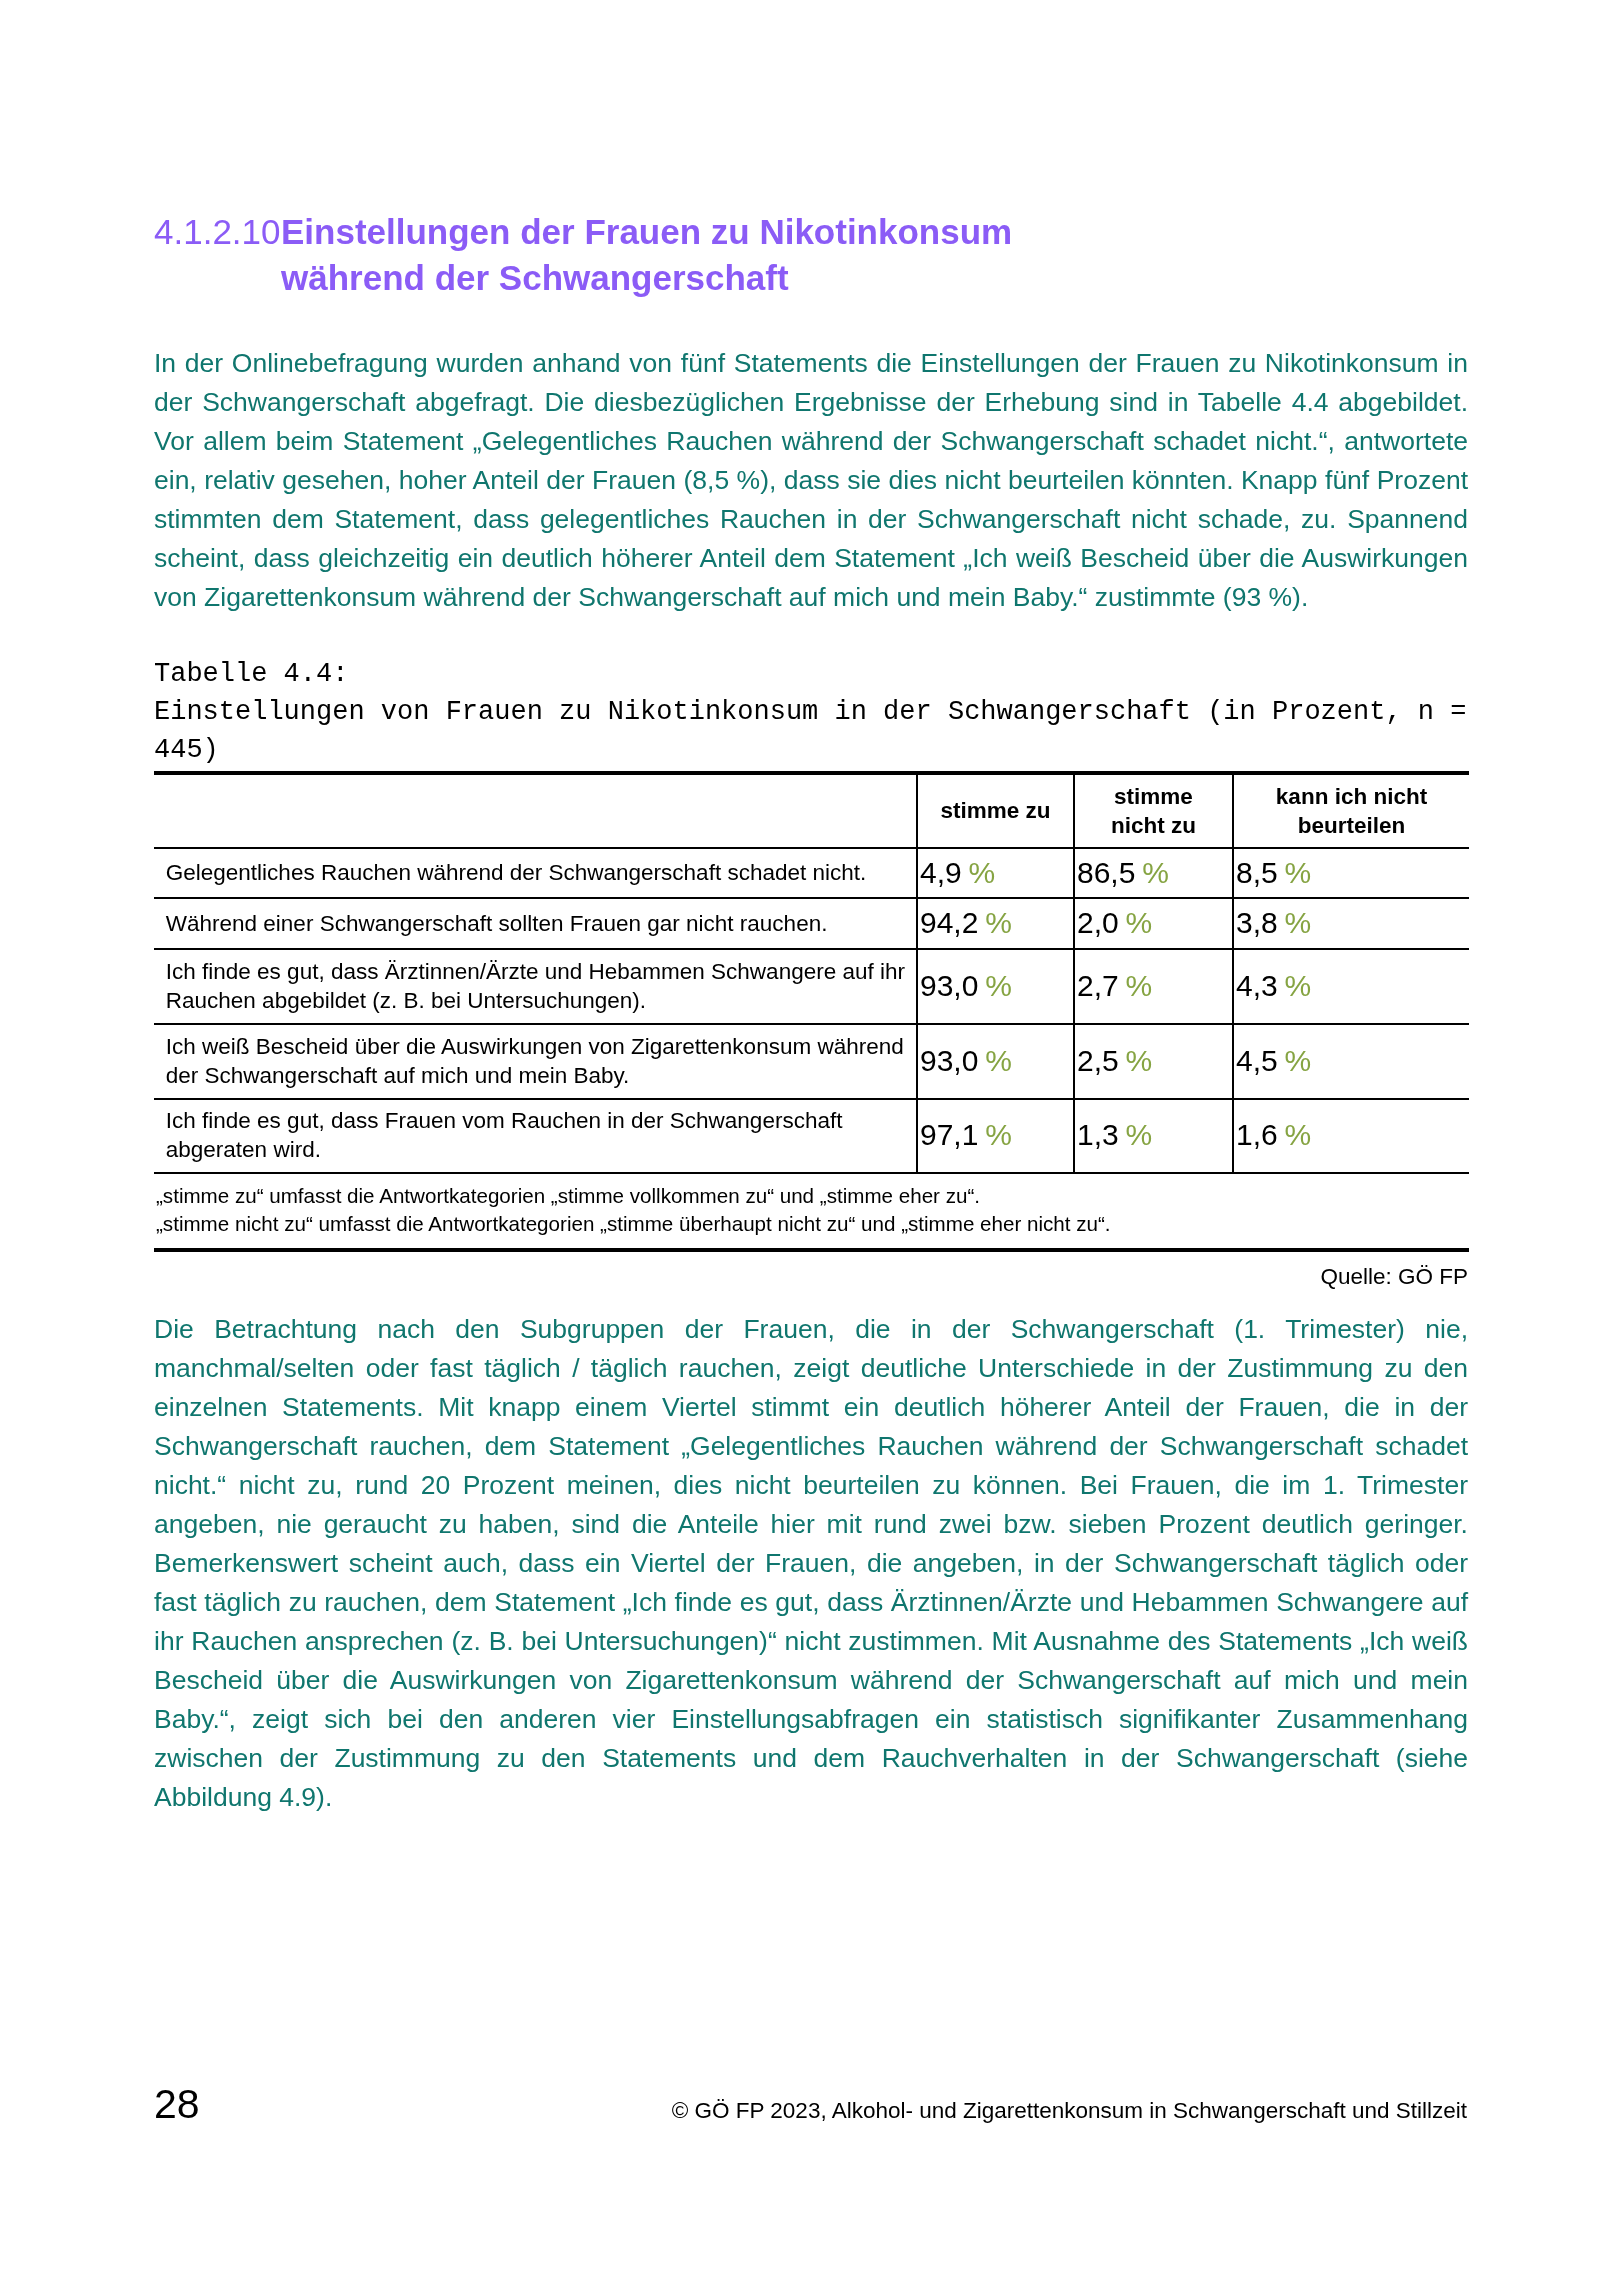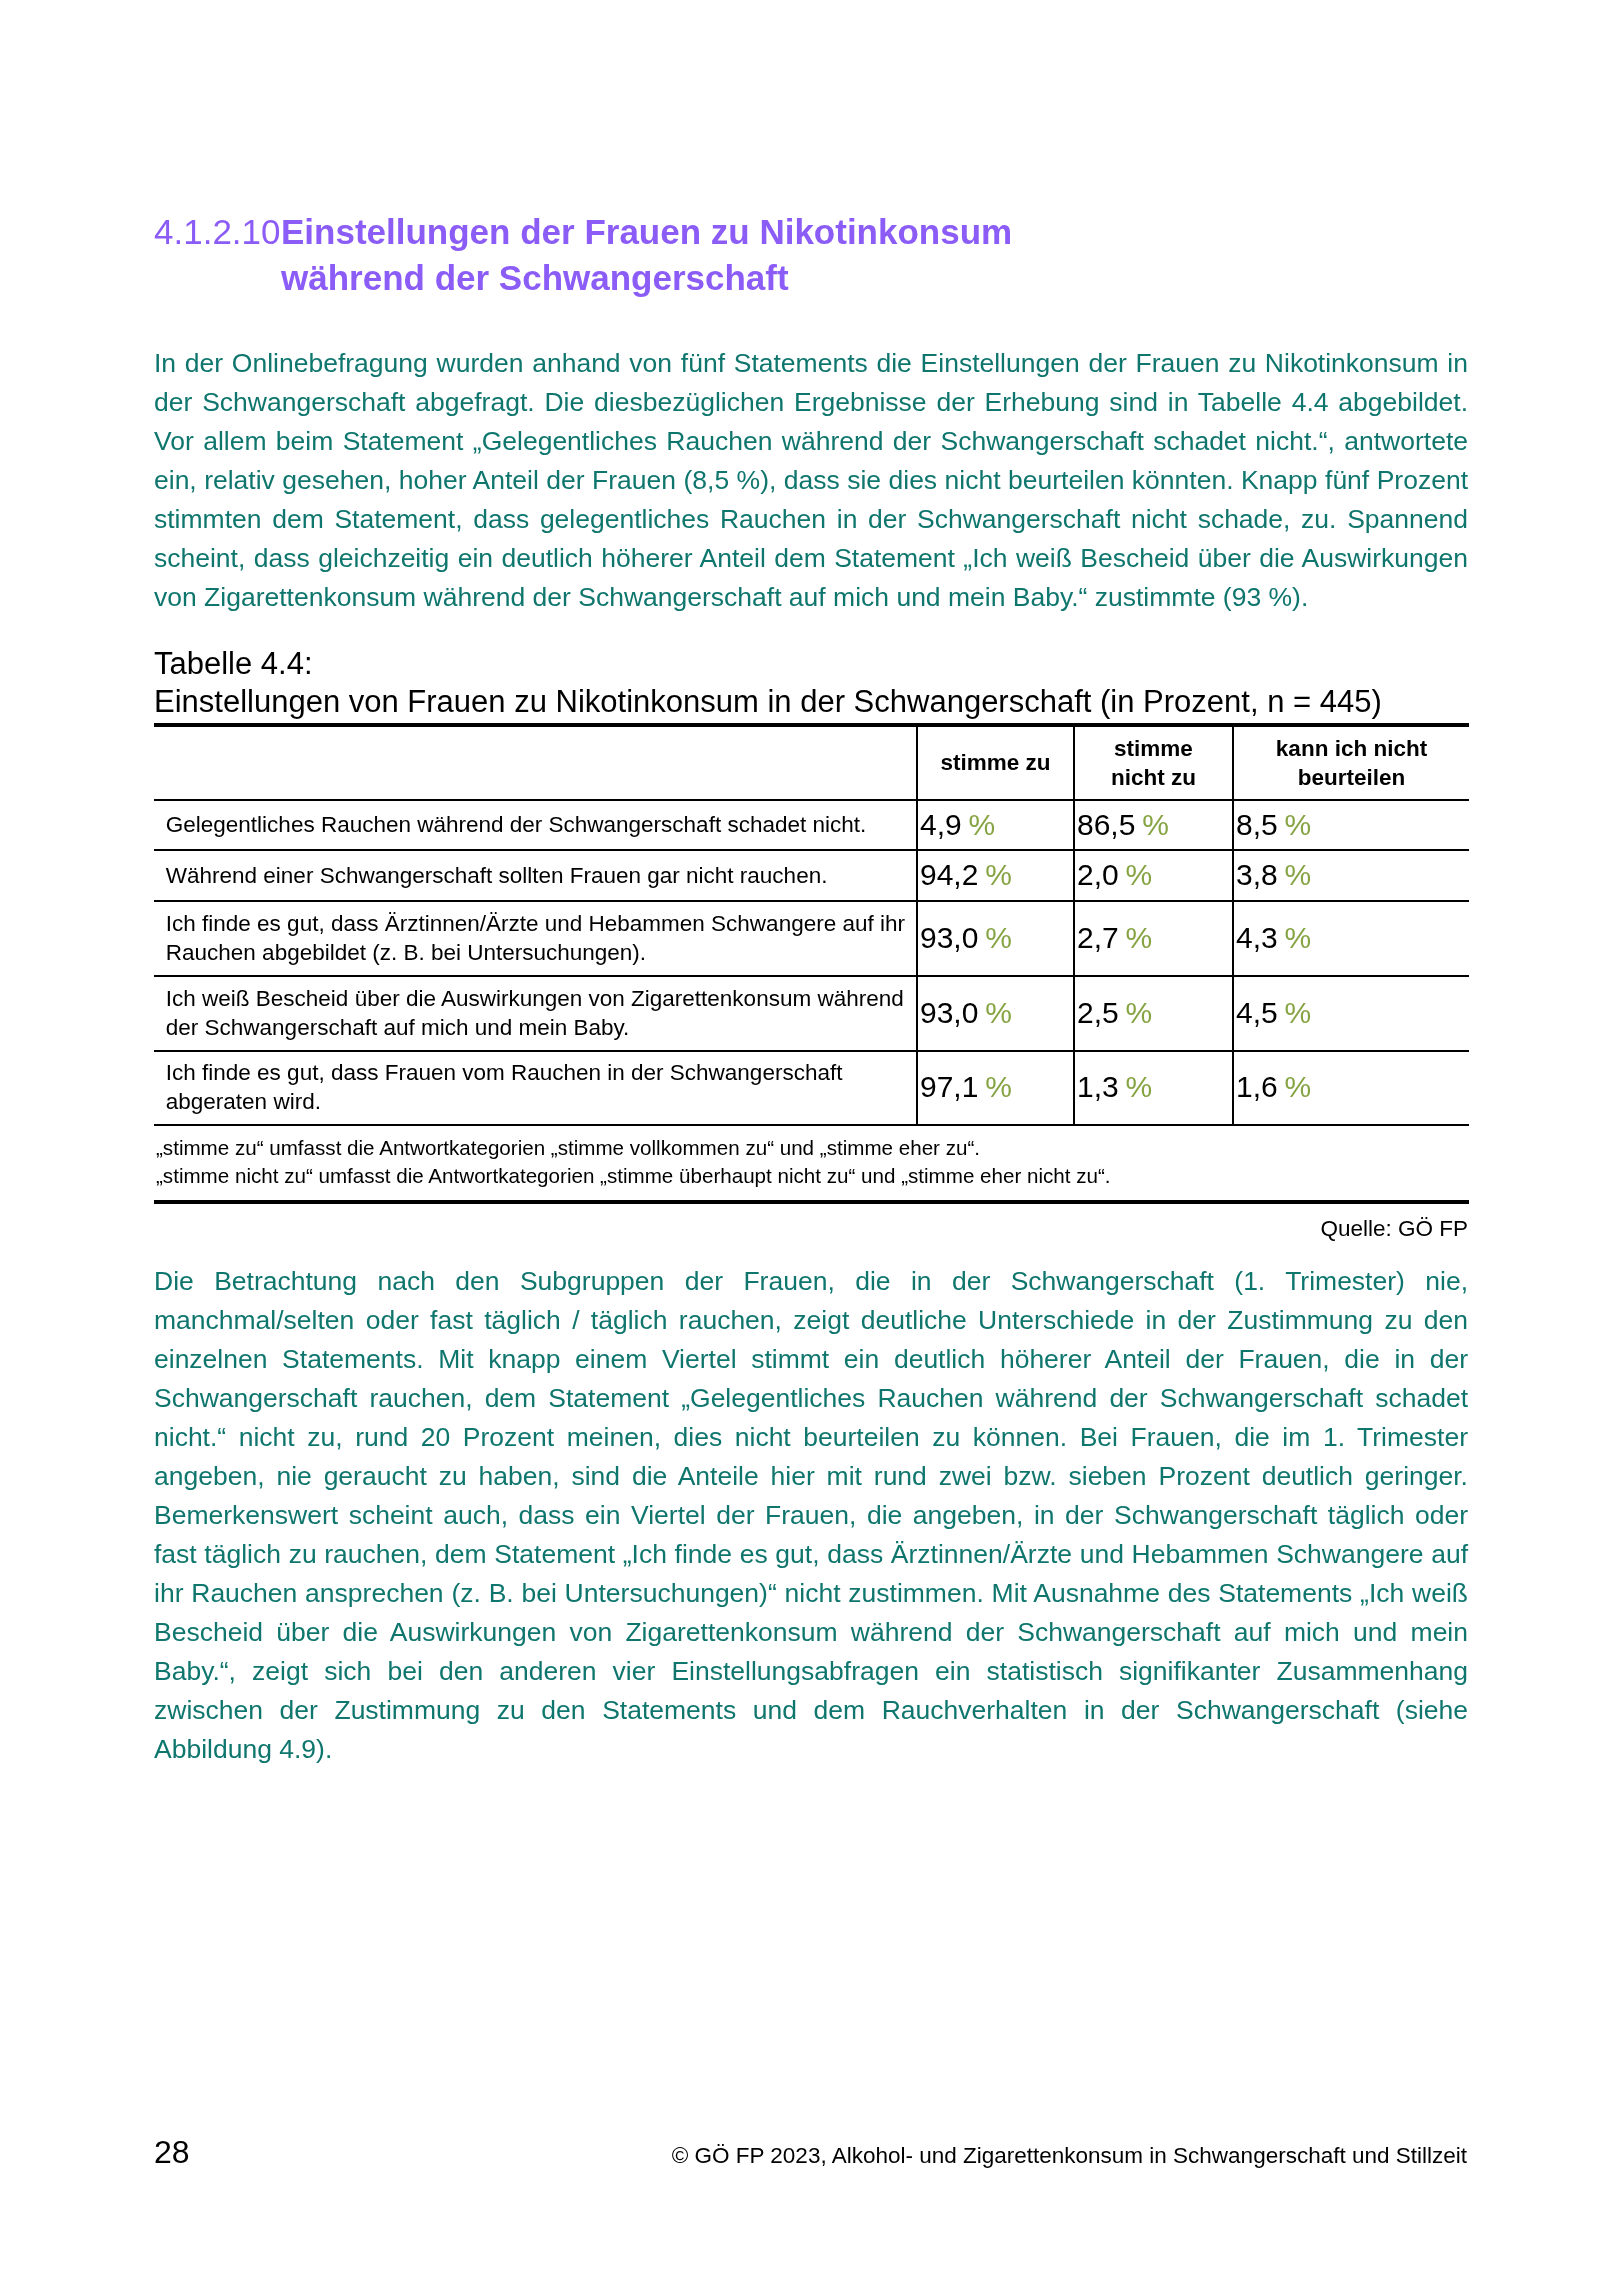--- a/index.html
+++ b/index.html
@@ -25,21 +25,21 @@
 
   .para {
     font-size:26.5px;
     line-height:39px;
     text-align:justify;
     color:#0f766e;
   }
   #para1 { margin-top:43px; }
   #para2 { margin-top:20px; }
 
-  .caption { margin-top:28px; font-size:31px; line-height:38px; }
+  .caption { margin-top:38px; font-size:27px; line-height:38px;font-family:Liberation Mono, monospace; }
 
   table {
     width:1314px;
     table-layout:fixed;
     border-collapse:collapse;
     margin-top:2px;
     border-top:4.9px solid #000;
     border-bottom:4.9px solid #000;
   }
   col.c-stmt { width:763px; }
@@ -74,21 +74,21 @@
 
   .footer {
     position:absolute;
     left:154px;
     right:153px;
     top:2080px;
     display:flex;
     justify-content:space-between;
     align-items:baseline;
   }
-  .page-num { font-size:32px; line-height:49px;margin-top:48px; }
+  .page-num { font-size:41px; line-height:49px; }
   .copyright { font-size:22.5px; }
 </style>
 </head>
 <body>
 
 <div class="content">
 
   <div class="heading">
     <div class="num">4.1.2.10</div>
     <div class="title">Einstellungen der Frauen zu Nikotinkonsum

